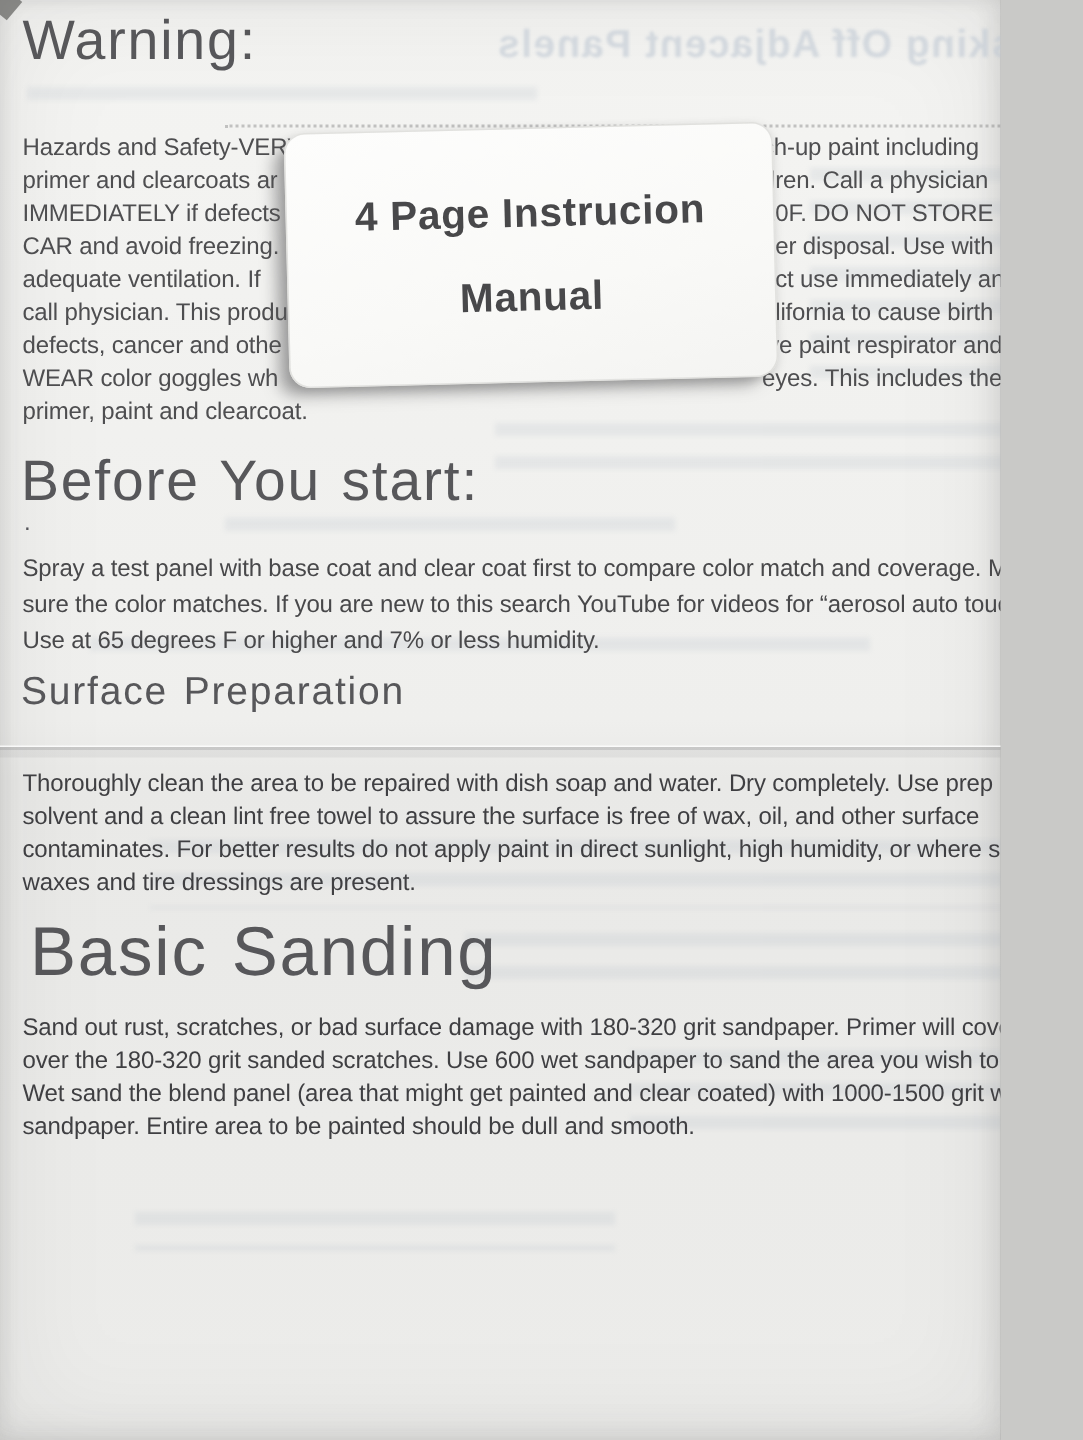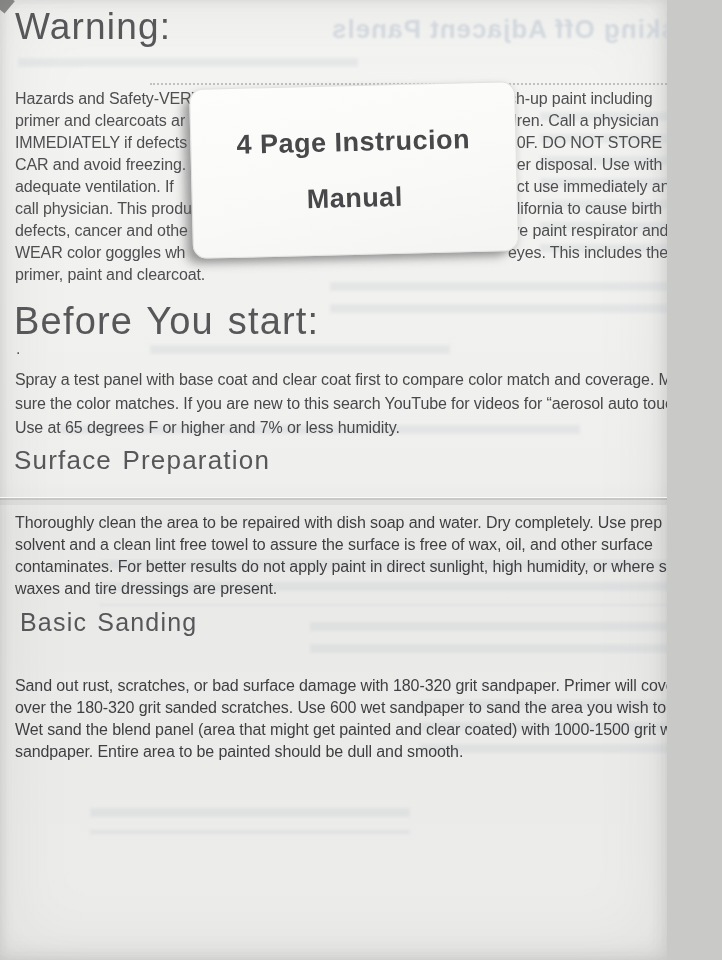--- a/index.html
+++ b/index.html
@@ -24,21 +24,21 @@
     background:#6f6f6d;transform:rotate(40deg);opacity:.8;}
   .seam{position:absolute;left:0;top:497px;width:722px;height:8px;
     background:linear-gradient(180deg,rgba(255,255,255,.8) 0 1px,
       rgba(118,118,120,.30) 1px 3px,rgba(118,118,120,.10) 3px 8px);}
   
   .h{position:absolute;margin:0;font-weight:400;color:#57575a;
     letter-spacing:1.2px;word-spacing:2px;line-height:1.15;}
   .h-warning{left:15px;top:6px;font-size:37px;}
   .h-before{left:14px;top:300px;font-size:38px;}
   .h-surface{left:14px;top:446px;font-size:26px;}
-  .h-basic{left:20px;top:608px;font-size:25px;}
+  .h-basic{left:20px;top:608px;font-size:46px;}
   
   .para{position:absolute;left:15px;width:699px;font-size:16px;line-height:22px;
     letter-spacing:-0.1px;color:#48484a;}
   .para-before{top:368px;line-height:24px;}
   .para-surface{top:512px;color:#3f3f42;}
   .para-sand1{top:675px;color:#3f3f42;}
   .para-sand2{top:773px;color:#3f3f42;}
   .stray{position:absolute;left:16px;top:340px;font-size:16px;color:#55555a;}
   
   .warning-body{position:absolute;left:15px;top:88px;width:699px;

